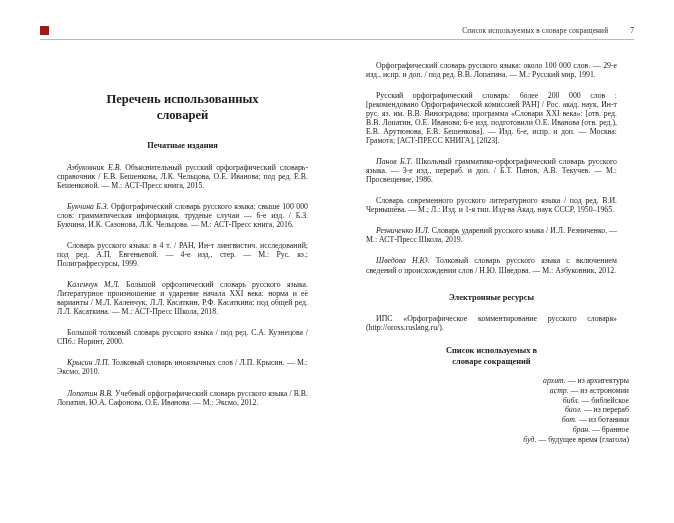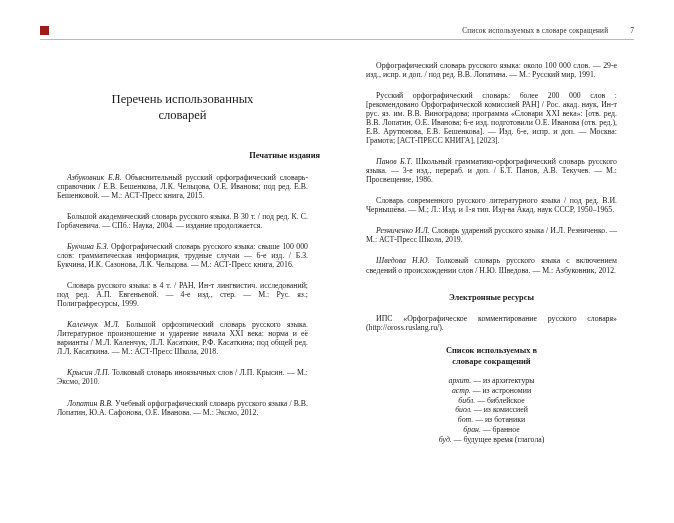--- a/index.html
+++ b/index.html
@@ -24,35 +24,35 @@
     display:flex;gap:34px;
     padding:9px 45px 0;
   }
   .col{
     flex:1;min-width:0;
     font-size:7.8px;line-height:1.16;
     text-align:justify;
     hyphens:auto;
   }
   .page-title{
-    font-size:12.6px;font-weight:normal;line-height:1.28;
+    font-size:12.6px;font-weight:bold;line-height:1.28;
     text-align:center;max-width:190px;margin:42px auto 0;
   }
   .section-heading{
     font-size:8.4px;font-weight:bold;text-align:center;
     margin:18px 0 9px;
   }
-  .section-heading.first{margin-top:28px;text-align:right;}
+  .section-heading.first{margin-top:18px;}
   .abbr-heading{
     font-size:8.4px;font-weight:bold;text-align:center;line-height:1.3;
     max-width:104px;margin:14px auto 8px;
   }
   .entry{margin:12px;text-indent:10px;}
   .entry i{}
-  .abbr-item{text-align:center;line-height:1.25;}
+  .abbr-item{text-align:right;line-height:1.25;}
   .abbr-item i{font-style:italic;}
 </style>
 </head>
 <body>
 
 <div class="page">
 
   <div class="header">
     <div class="marker" style="background: rgb(158, 27, 27);"></div>
     <div class="head-text">Список используемых в словаре сокращений</div>
@@ -60,43 +60,43 @@
   </div>
   <div class="rule"></div>
 
   <div class="columns">
 
     <div class="col">
       <div class="page-title">Перечень использованных словарей</div>
       <div class="section-heading first">Печатные издания</div>
 
       <p class="entry"><i>Азбуковник Е.В.</i><span> Объяснительный русский орфографический словарь-справочник / Е.В. Бешенкова, Л.К. Чельцова, О.Е. Иванова; под ред. Е.В. Бешенковой. — М.: АСТ-Пресс книга, 2015.</span></p>
-      <p class="entry"><i></i><span>Большой академический словарь русского языка. В 30 т. / под ред. К. С. Горбачевича. — СПб.: Наука, 2004. — издание продолжается.</span></p>
       <p class="entry"><i>Букчина Б.З.</i><span> Орфографический словарь русского языка: свыше 100 000 слов: грамматическая информация, трудные случаи — 6-е изд. / Б.З. Букчина, И.К. Сазонова, Л.К. Чельцова. — М.: АСТ-Пресс книга, 2016.</span></p>
       <p class="entry"><i></i><span>Словарь русского языка: в 4 т. / РАН, Ин-т лингвистич. исследований; под ред. А.П. Евгеньевой. — 4-е изд., стер. — М.: Рус. яз.; Полиграфресурсы, 1999.</span></p>
       <p class="entry"><i>Каленчук М.Л.</i><span> Большой орфоэпический словарь русского языка. Литературное произношение и ударение начала XXI века: норма и её варианты / М.Л. Каленчук, Л.Л. Касаткин, Р.Ф. Касаткина; под общей ред. Л.Л. Касаткина. — М.: АСТ-Пресс Школа, 2018.</span></p>
+      <p class="entry"><i></i><span>Большой толковый словарь русского языка / под ред. С.А. Кузнецова / СПб.: Норинт, 2000.</span></p>
       <p class="entry"><i>Крысин Л.П.</i><span> Толковый словарь иноязычных слов / Л.П. Крысин. — М.: Эксмо, 2010.</span></p>
       <p class="entry"><i>Лопатин В.В.</i><span> Учебный орфографический словарь русского языка / В.В. Лопатин, Ю.А. Сафонова, О.Е. Иванова. — М.: Эксмо, 2012.</span></p>
     </div>
 
     <div class="col">
       <p class="entry"><i></i><span>Орфографический словарь русского языка: около 100 000 слов. — 29-е изд., испр. и доп. / под ред. В.В. Лопатина. — М.: Русский мир, 1991.</span></p>
       <p class="entry"><i></i><span>Русский орфографический словарь: более 200 000 слов : [рекомендовано Орфографической комиссией РАН] / Рос. акад. наук, Ин-т рус. яз. им. В.В. Виноградова; программа «Словари XXI века»: [отв. ред. В.В. Лопатин, О.Е. Иванова; 6-е изд. подготовили О.Е. Иванова (отв. ред.), Е.В. Арутюнова, Е.В. Бешенкова]. — Изд. 6-е, испр. и доп. — Москва: Грамота; [АСТ-ПРЕСС КНИГА], [2023].</span></p>
       <p class="entry"><i>Панов Б.Т.</i><span> Школьный грамматико-орфографический словарь русского языка. — 3-е изд., перераб. и доп. / Б.Т. Панов, А.В. Текучев. — М.: Просвещение, 1986.</span></p>
       <p class="entry"><i></i><span>Словарь современного русского литературного языка / под ред. В.И. Чернышёва. — М.; Л.: Изд. и 1-я тип. Изд-ва Акад. наук СССР, 1950–1965.</span></p>
       <p class="entry"><i>Резниченко И.Л.</i><span> Словарь ударений русского языка / И.Л. Резниченко. — М.: АСТ-Пресс Школа, 2019.</span></p>
       <p class="entry"><i>Шведова Н.Ю.</i><span> Толковый словарь русского языка с включением сведений о происхождении слов / Н.Ю. Шведова. — М.: Азбуковник, 2012.</span></p>
 
       <div class="section-heading">Электронные ресурсы</div>
       <p class="entry">ИПС «Орфографическое комментирование русского словаря» (http://oross.ruslang.ru/).</p>
 
       <div class="abbr-heading">Список используемых в словаре сокращений</div>
       <div class="abbr-item"><i>архит.</i><span> — из архитектуры</span></div>
       <div class="abbr-item"><i>астр.</i><span> — из астрономии</span></div>
       <div class="abbr-item"><i>библ.</i><span> — библейское</span></div>
-      <div class="abbr-item"><i>биол.</i><span> — из комиссией</span></div>
+      <div class="abbr-item"><i>биол.</i><span> — из перераб</span></div>
       <div class="abbr-item"><i>бот.</i><span> — из ботаники</span></div>
       <div class="abbr-item"><i>бран.</i><span> — бранное</span></div>
       <div class="abbr-item"><i>буд.</i><span> — будущее время (глагола)</span></div>
     </div>
 
   </div>
 </div>
 
 </body></html>

